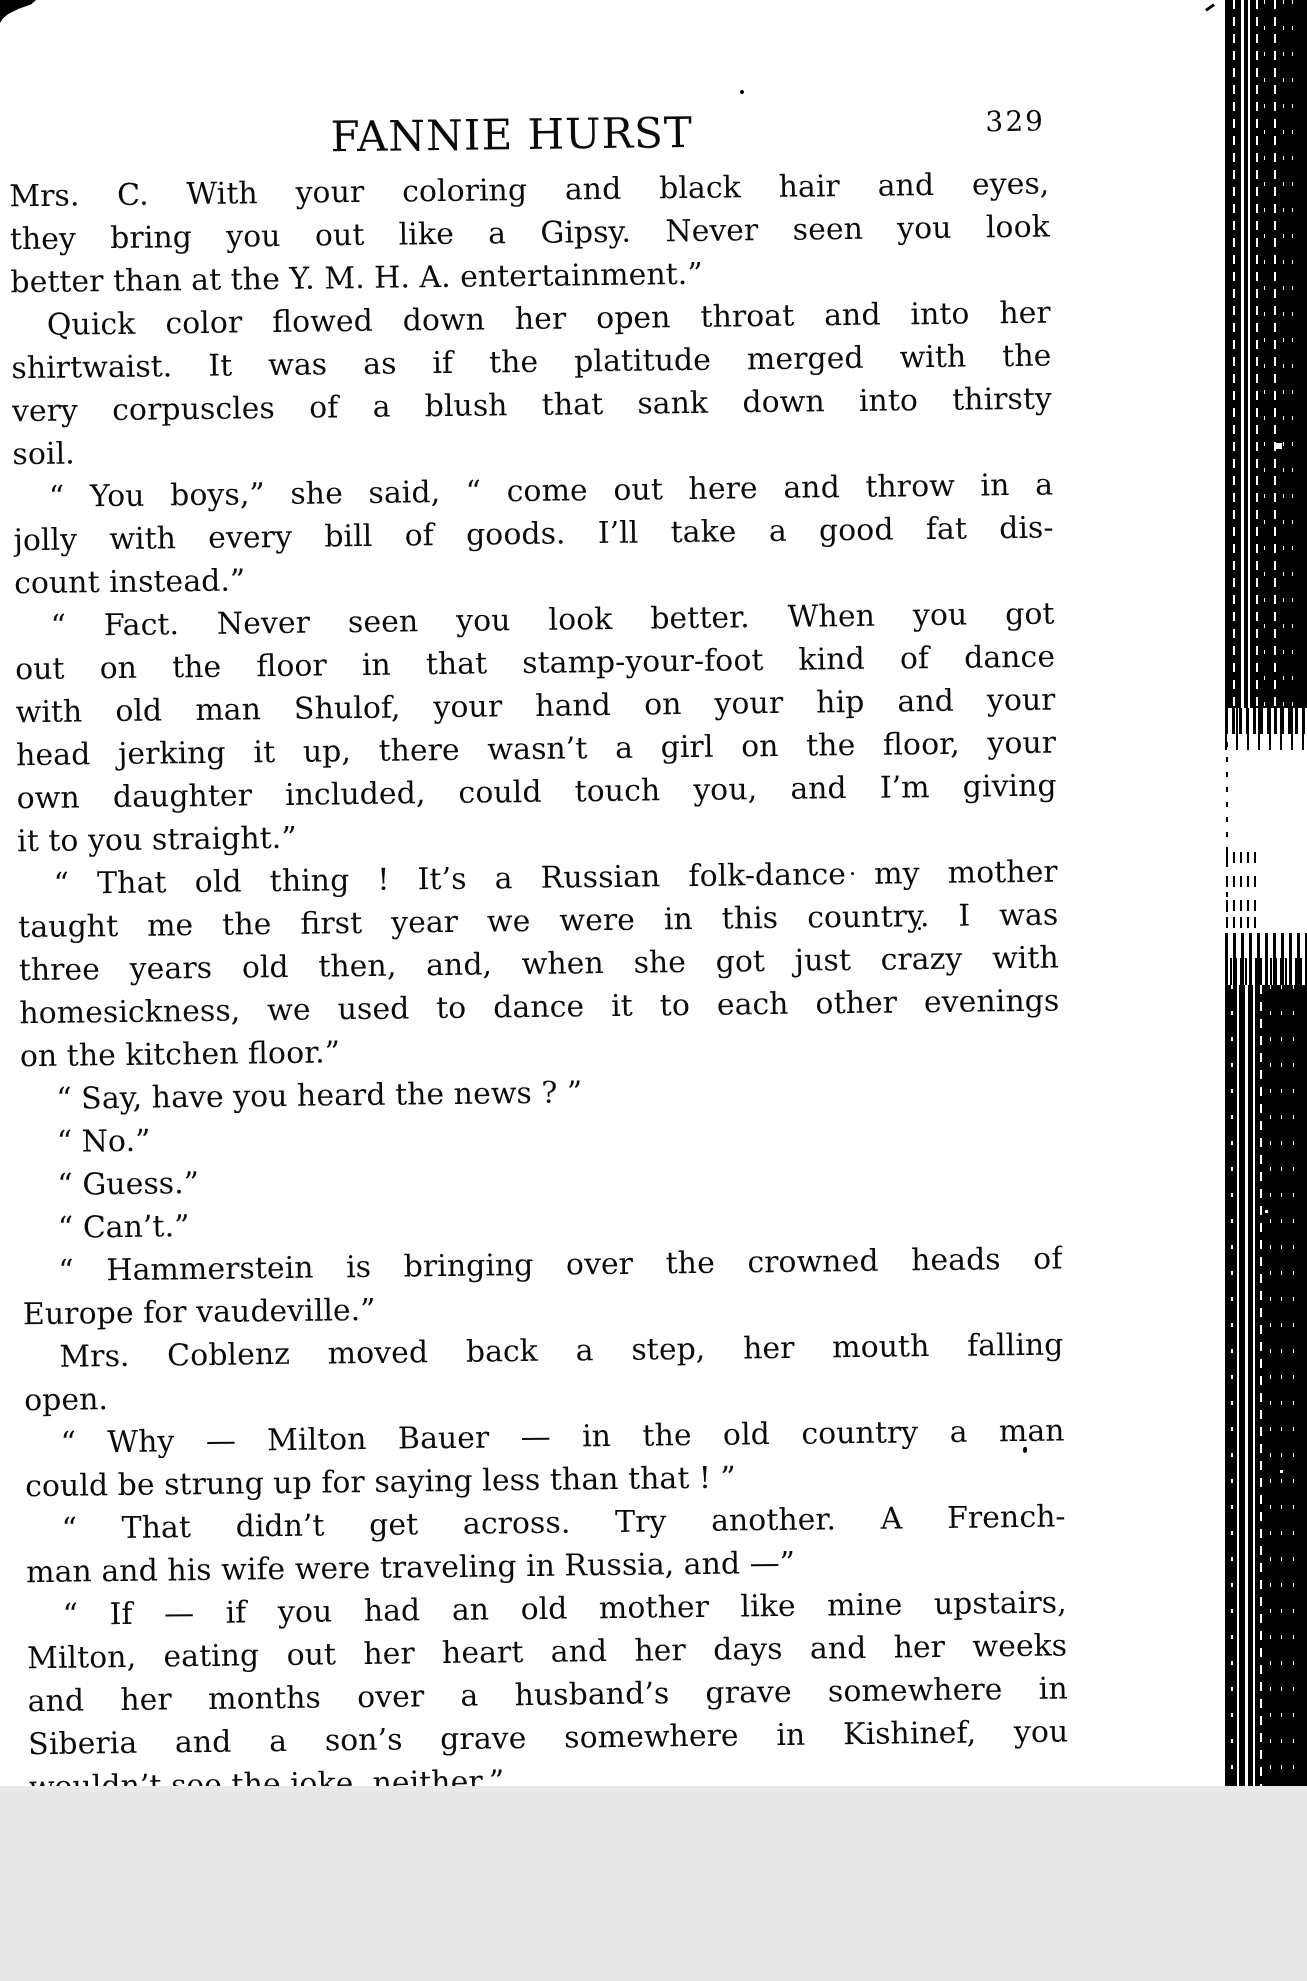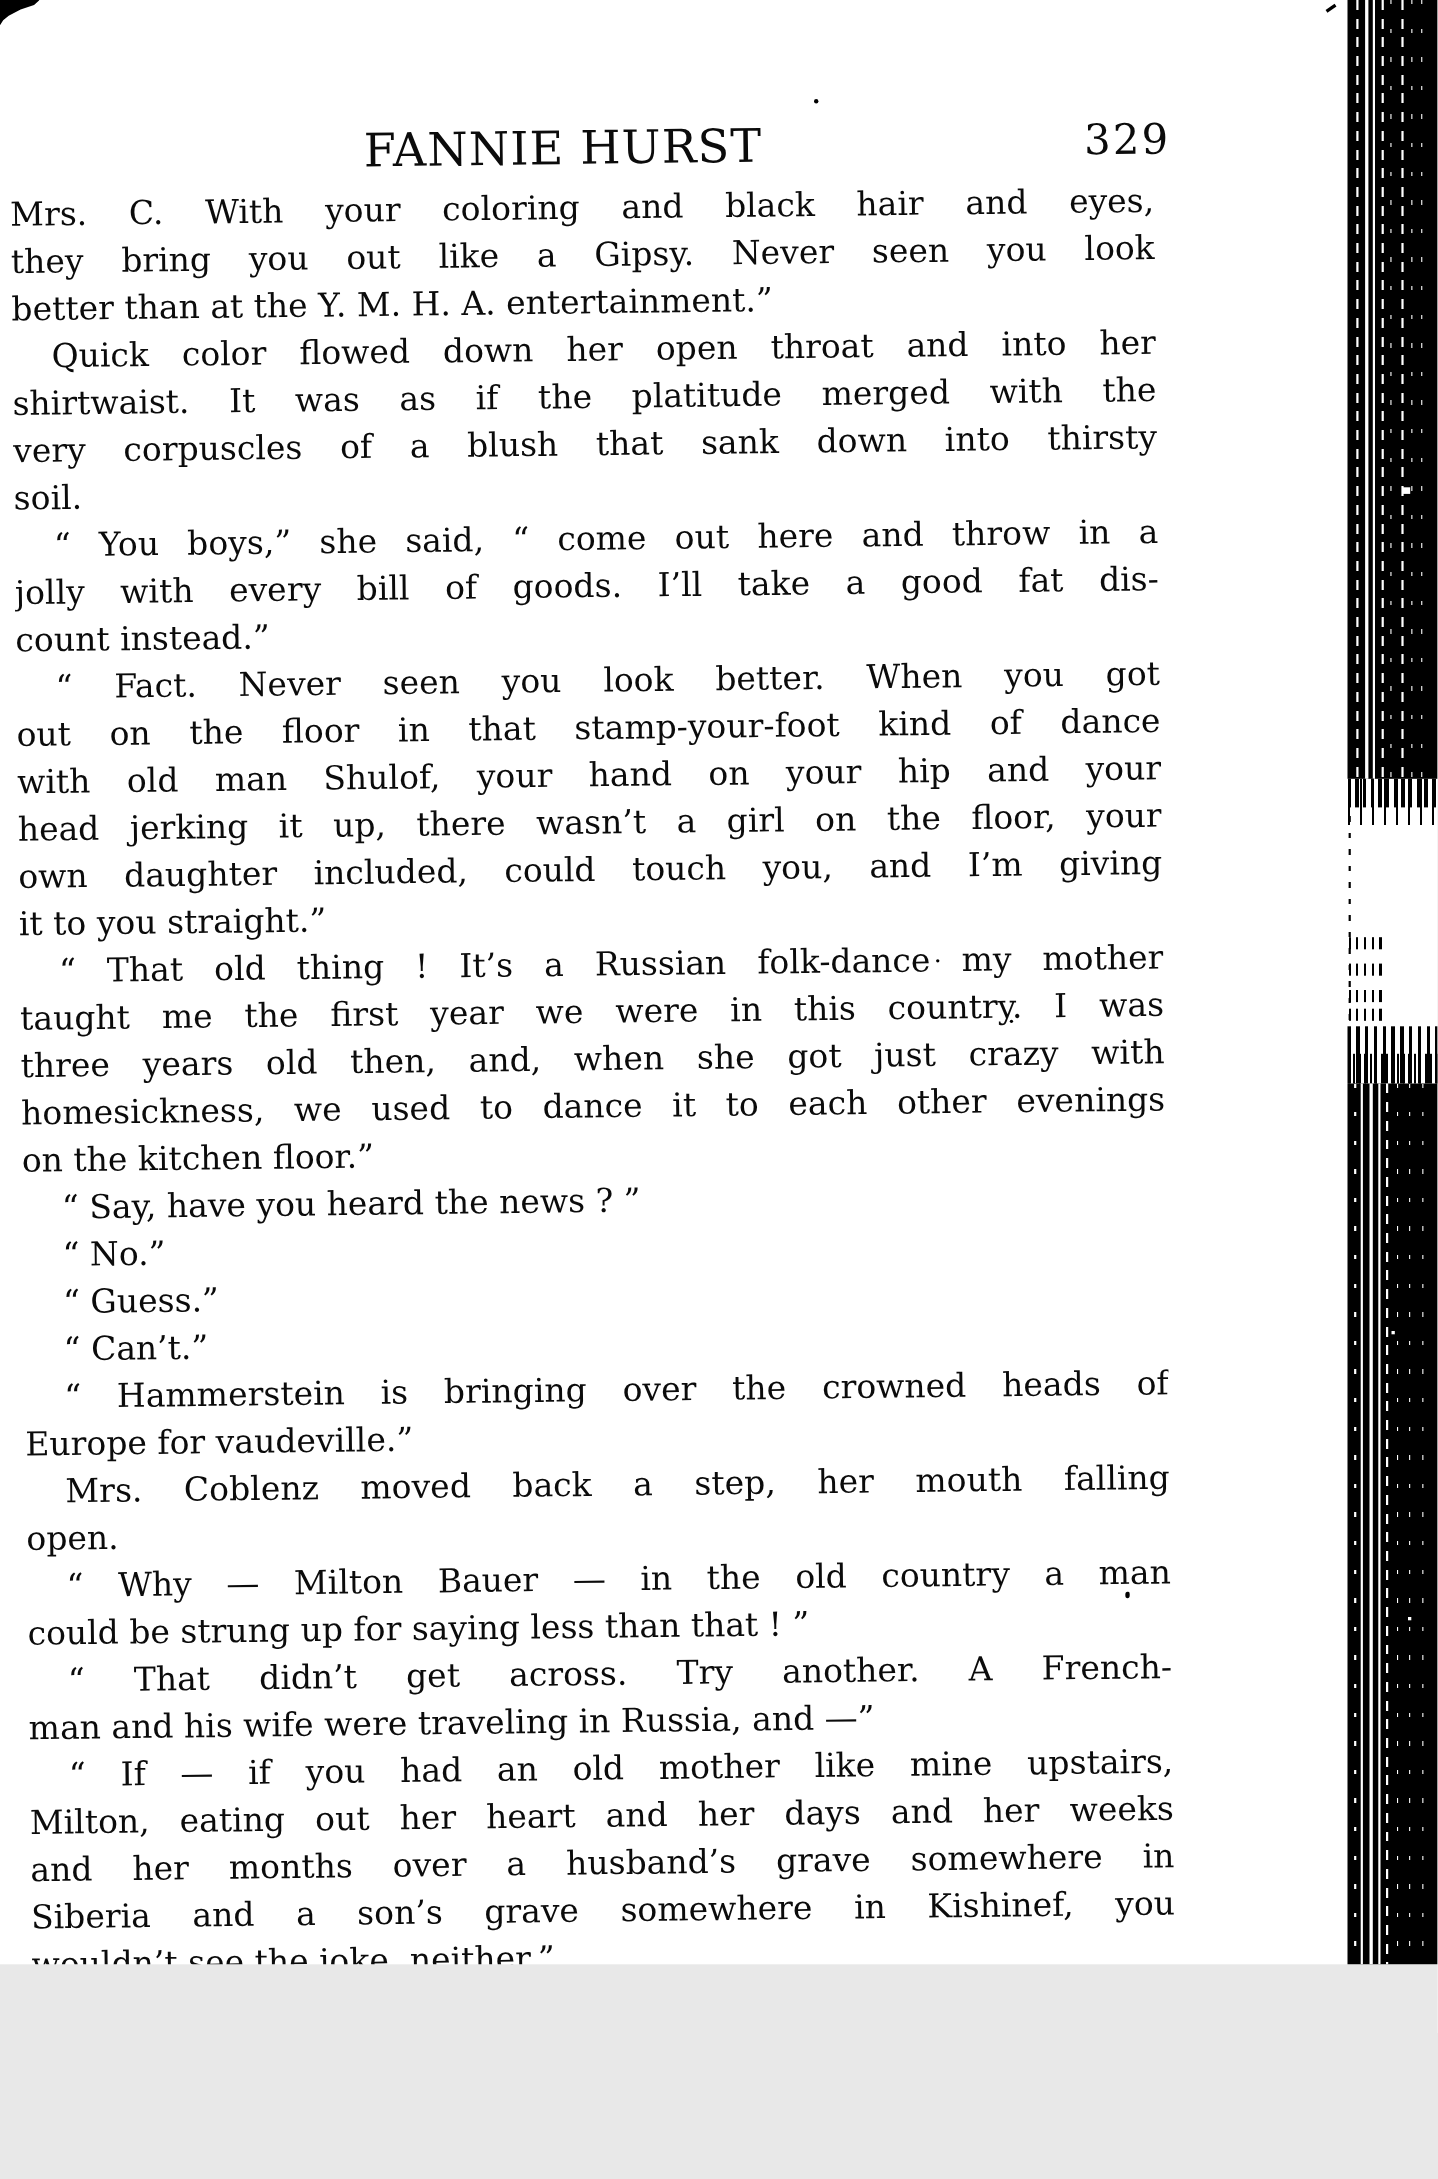--- a/index.html
+++ b/index.html
@@ -13,21 +13,21 @@
     position:absolute; inset:0;
     transform:rotate(-0.7deg);
     transform-origin:1100px 900px;
   }
   .title {
     position:absolute; left:340px; top:103px;
     font-size:42px; letter-spacing:1px; white-space:nowrap;
   }
   .pagenum {
     position:absolute; left:995px; top:104px;
-    font-size:38px; letter-spacing:2px;
+    font-size:28px; letter-spacing:2px;
   }
   .bodytext {
     position:absolute; left:18px; top:161px; width:1040px;
     font-size:30px;
   }
   .para { margin:0; }
   .line {
     height:43px; line-height:43px; overflow:hidden;
     text-align:left;
   }

